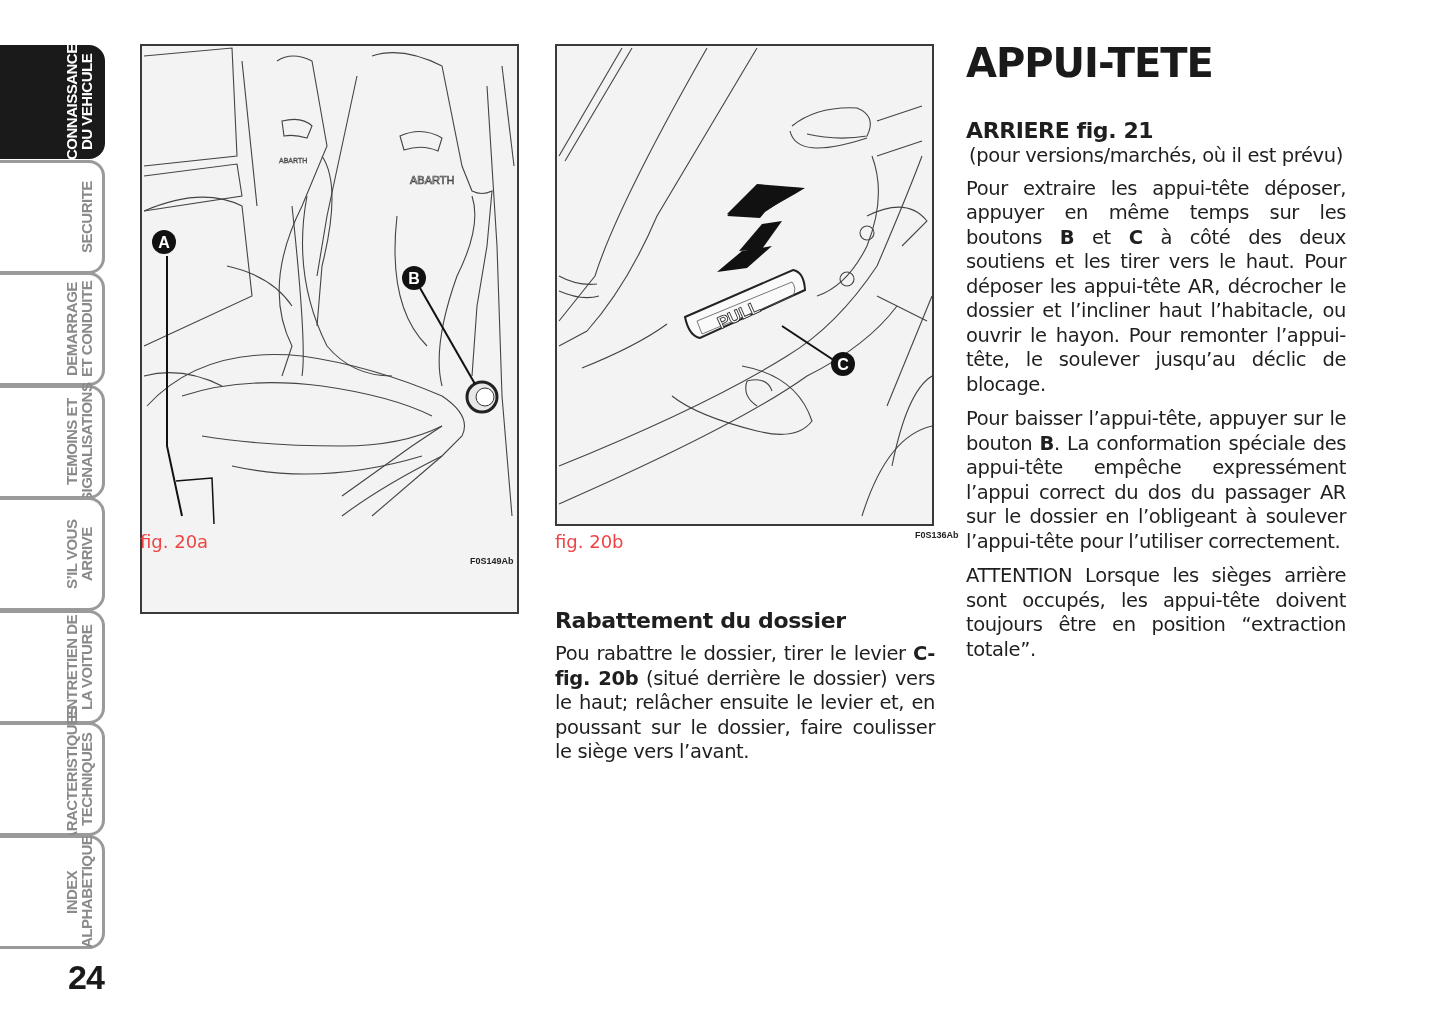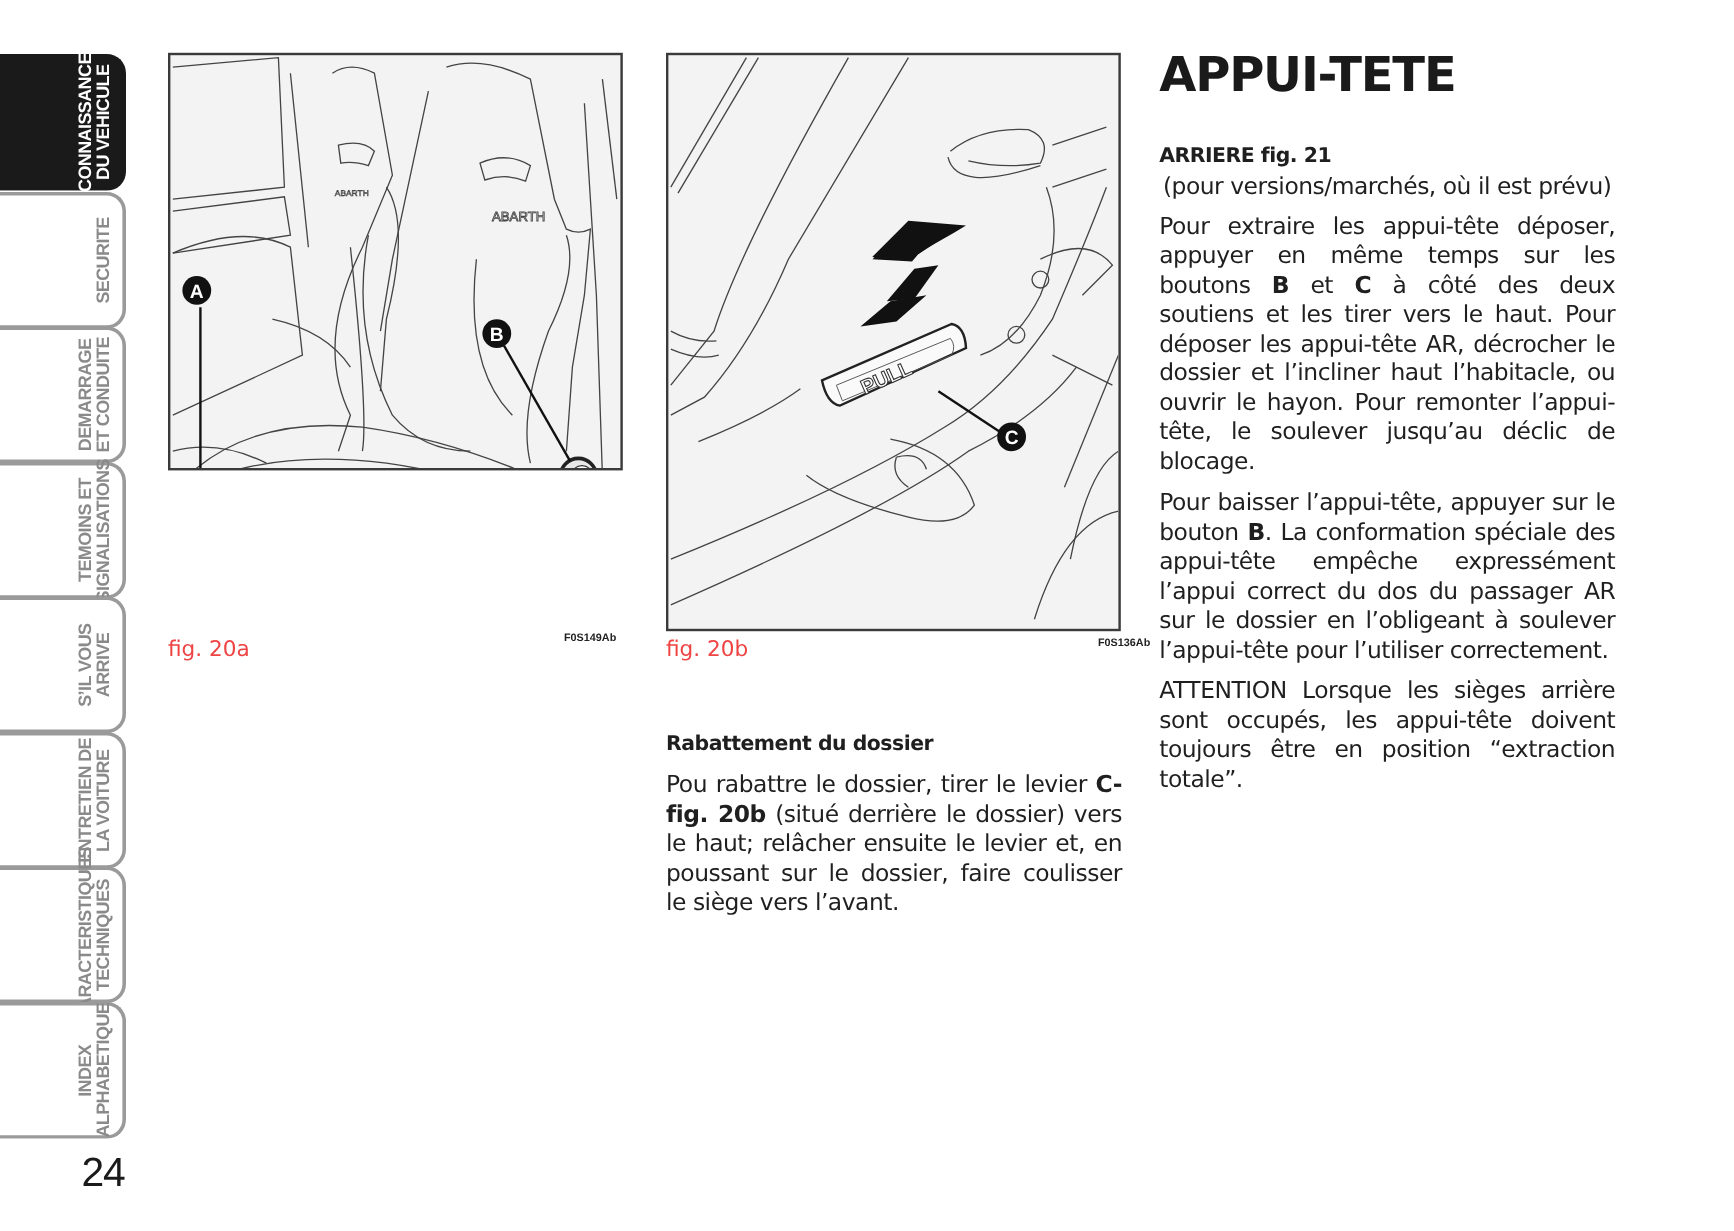--- a/index.html
+++ b/index.html
@@ -3,30 +3,30 @@
 <meta charset="utf-8">
 <style>
   html, body { margin:0; padding:0; background:#ffffff; }
   body { width:1445px; height:1026px; position:relative; overflow:hidden; font-family:"DejaVu Sans", sans-serif; color:#1a1a1a; }
   .tabs { position:absolute; left:0; top:45px; width:106px; }
   .tab { position:absolute; left:0; width:102px; height:108px; border:3px solid #9a9a9a; border-left:none; border-radius:0 16px 16px 0; background:#fff; box-sizing:content-box; }
   .tab.active { background:#1a1a1a; border-color:#1a1a1a; }
   .tab-label { position:absolute; left:50%; top:50%; transform:translate(-50%,-50%) rotate(-90deg); white-space:pre; text-align:center; font-family:"Liberation Sans", sans-serif; font-weight:bold; font-size:15px; line-height:15px; letter-spacing:-0.5px; color:#8a8a8a; transform-origin:center; }
   .tab-label { left:auto; right:8px; transform:none; writing-mode:vertical-rl; rotate:180deg; top:6px; bottom:6px; display:flex; align-items:center; justify-content:center; }
   .tab.active .tab-label { color:#ffffff; }
-  .page-number { position:absolute; left:68px; top:958px; font-family:"Liberation Sans", sans-serif; font-weight:normal; font-size:34px; color:#1a1a1a; letter-spacing:-1px; }
+  .page-number { position:absolute; left:68px; top:958px; font-family:"Liberation Sans", sans-serif; font-weight:bold; font-size:34px; color:#1a1a1a; letter-spacing:-1px; }
 
   .figure { position:absolute; border:2px solid #3a3a3a; background:#f3f3f3; box-sizing:border-box; overflow:hidden; }
   .figure svg { display:block; }
   .fig-caption { position:absolute; font-size:18px; color:#ef4444; font-family:"DejaVu Sans", sans-serif; }
   .fig-code { position:absolute; font-size:9px; font-weight:bold; font-family:"Liberation Sans", sans-serif; color:#222; }
 
   .col-text { position:absolute; font-size:19.5px; line-height:24.5px; color:#1f1f1f; font-family:"DejaVu Sans", sans-serif; letter-spacing:-0.4px; }
   .col-text p { margin:0 0 10px 0; text-align:justify; }
-  .subhead { font-weight:bold; font-size:17px; line-height:27px; margin:0 0 8px 0; }
+  .subhead { font-weight:bold; font-size:22px; line-height:27px; margin:0 0 8px 0; }
   .main-title { position:absolute; left:966px; top:40px; font-family:"DejaVu Sans", sans-serif; font-weight:bold; font-size:40px; letter-spacing:-1px; color:#1a1a1a; }
   b { font-weight:bold; }
 </style>
 </head>
 <body>
 
 <div class="tabs">
   <div class="tab active" style="top:0px;">
     <span class="tab-label">CONNAISSANCE
 DU VEHICULE</span>
@@ -54,21 +54,21 @@
     <span class="tab-label">CARACTERISTIQUES
 TECHNIQUES</span>
   </div>
   <div class="tab" style="top:790px;">
     <span class="tab-label">INDEX
 ALPHABETIQUE</span>
   </div>
 </div>
 <div class="page-number">24</div>
 
-<div class="figure" style="left:140px; top:44px; width:379px; height:348px;">
+<div class="figure" style="left:140px; top:44px; width:379px; height:570px;">
   <svg width="375" height="478" viewBox="0 0 375 478">
     <g fill="none" stroke="#444" stroke-width="1.1">
       <path d="M2 10 L90 2 L95 110 L2 120"></path>
       <path d="M2 130 L95 118 L100 150 L2 165"></path>
       <path d="M2 165 Q60 140 100 160 L110 250 L2 300"></path>
       <path d="M100 15 L115 160"></path>
       <path d="M135 15 Q150 5 170 15 L185 100 L160 160 Q120 240 150 300 L140 330"></path>
       <path d="M180 110 Q200 140 180 220 L175 280"></path>
       <path d="M150 160 Q165 300 160 330"></path>
       <path d="M230 10 Q260 0 300 20 L320 120 L330 145 Q340 150 350 145 L345 200 L335 260 L330 330"></path>
@@ -105,21 +105,21 @@
       <circle cx="22" cy="196" r="12" fill="#111"></circle>
       <text x="22" y="202" text-anchor="middle" font-family="Liberation Sans, sans-serif" font-weight="bold" font-size="16" fill="#fff">A</text>
     </g>
     <g>
       <circle cx="272" cy="232" r="12" fill="#111"></circle>
       <text x="272" y="238" text-anchor="middle" font-family="Liberation Sans, sans-serif" font-weight="bold" font-size="16" fill="#fff">B</text>
     </g>
   </svg>
 </div>
 <div class="fig-caption" style="left:140px; top:531px;">fig. 20a</div>
-<div class="fig-code" style="left:470px; top:526px;">F0S149Ab</div>
+<div class="fig-code" style="left:470px; top:556px;">F0S149Ab</div>
 
 <div class="figure" style="left:555px; top:44px; width:379px; height:482px;">
   <svg width="375" height="478" viewBox="0 0 375 478">
     <g fill="none" stroke="#444" stroke-width="1.1">
       <path d="M2 110 L65 2"></path>
       <path d="M8 115 L75 2"></path>
       <path d="M2 275 L38 230 Q60 160 150 2"></path>
       <path d="M2 230 Q20 240 40 238"></path>
       <path d="M2 245 Q25 255 42 250"></path>
       <path d="M2 300 L30 285 Q70 240 100 170 L200 2"></path>

